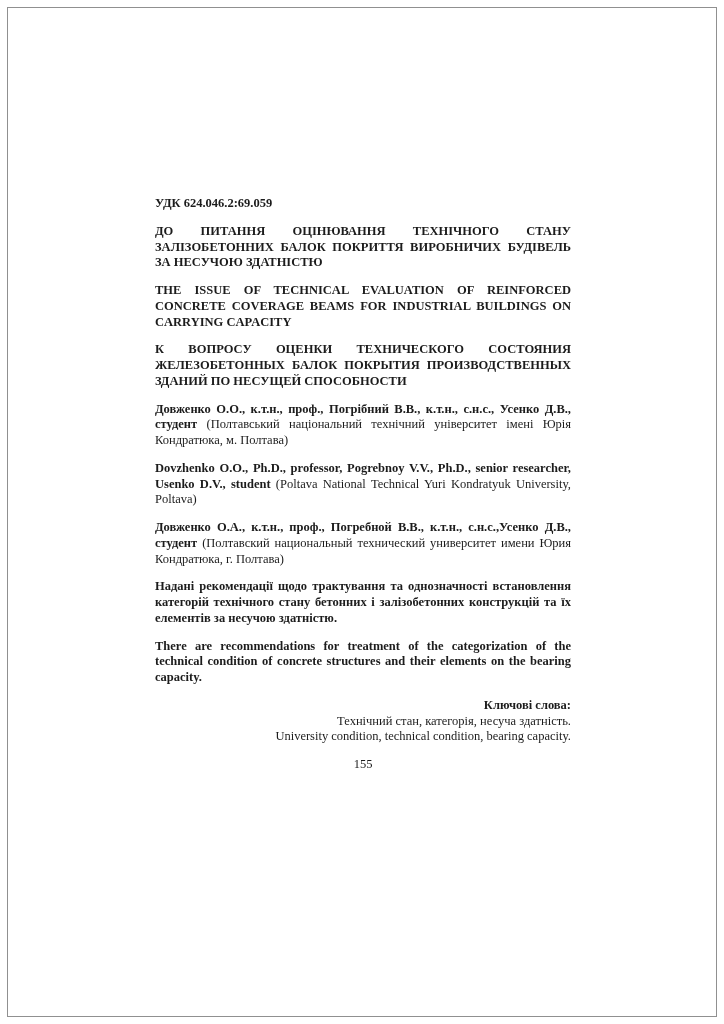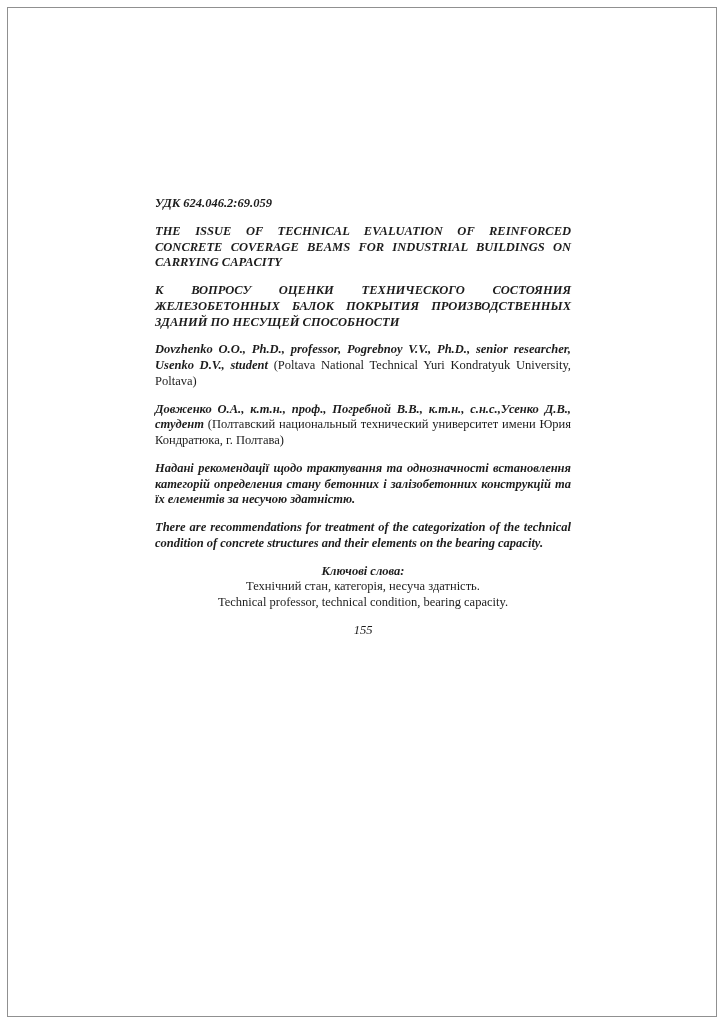--- a/index.html
+++ b/index.html
@@ -22,55 +22,56 @@
     left: 155px;
     top: 196px;
     width: 416px;
     font-size: 12.5px;
     line-height: 1.26;
   }
   .para {
     margin-bottom: 12px;
     text-align: justify;
   }
-  .bold { font-weight: bold; font-style: italic; }
-  .kw-line { text-align: center; }
+  .bold { font-weight: bold; }
+  .kw-line { text-align: right; }
   .keywords-block { margin-bottom: 12px; }
   .page-number {
     text-align: center;
     margin-top: 8px;
     font-size: 12.5px;
-    font-style: italic;
   }
 </style>
 </head>
 <body>
 
 <div class="page-frame"></div>
 
 <div class="content">
 
   <p class="para bold">УДК 624.046.2:69.059</p>
 
+  <p class="para bold">ДО ПИТАННЯ ОЦІНЮВАННЯ ТЕХНІЧНОГО СТАНУ ЗАЛІЗОБЕТОННИХ БАЛОК ПОКРИТТЯ ВИРОБНИЧИХ БУДІВЕЛЬ ЗА НЕСУЧОЮ ЗДАТНІСТЮ</p>
 
   <p class="para bold">THE ISSUE OF TECHNICAL EVALUATION OF REINFORCED CONCRETE COVERAGE BEAMS FOR INDUSTRIAL BUILDINGS ON CARRYING CAPACITY</p>
 
   <p class="para bold">К ВОПРОСУ ОЦЕНКИ ТЕХНИЧЕСКОГО СОСТОЯНИЯ ЖЕЛЕЗОБЕТОННЫХ БАЛОК ПОКРЫТИЯ ПРОИЗВОДСТВЕННЫХ ЗДАНИЙ ПО НЕСУЩЕЙ СПОСОБНОСТИ</p>
 
+  <p class="para"><span class="bold">Довженко О.О., к.т.н., проф., Погрібний В.В., к.т.н., с.н.с., Усенко Д.В., студент</span><span> (Полтавський національний технічний університет імені Юрія Кондратюка, м. Полтава)</span></p>
 
   <p class="para"><span class="bold">Dovzhenko O.O., Ph.D., professor, Pogrebnoy V.V., Ph.D., senior researcher, Usenko D.V., student</span><span> (Poltava National Technical Yuri Kondratyuk University, Poltava)</span></p>
 
   <p class="para"><span class="bold">Довженко О.А., к.т.н., проф., Погребной В.В., к.т.н., с.н.с.,Усенко Д.В., студент</span><span> (Полтавский национальный технический университет имени Юрия Кондратюка, г. Полтава)</span></p>
 
-  <p class="para bold">Надані рекомендації щодо трактування та однозначності встановлення категорій определения стану бетонних і залізобетонних конструкцій та їх елементів за несучою здатністю.</p>
+  <p class="para bold">Надані рекомендації щодо трактування та однозначності встановлення категорій технічного стану бетонних і залізобетонних конструкцій та їх елементів за несучою здатністю.</p>
 
 
   <p class="para bold">There are recommendations for treatment of the categorization of the technical condition of concrete structures and their elements on the bearing capacity.</p>
 
   <div class="keywords-block">
     <div class="kw-line bold">Ключові слова:</div>
     <div class="kw-line">Технічний стан, категорія, несуча здатність.</div>
-    <div class="kw-line">Technical professor, technical condition, bearing capacity.</div>
+    <div class="kw-line">University condition, technical condition, bearing capacity.</div>
   </div>
 
   <div class="page-number">155</div>
 
 </div>
 
 </body></html>

